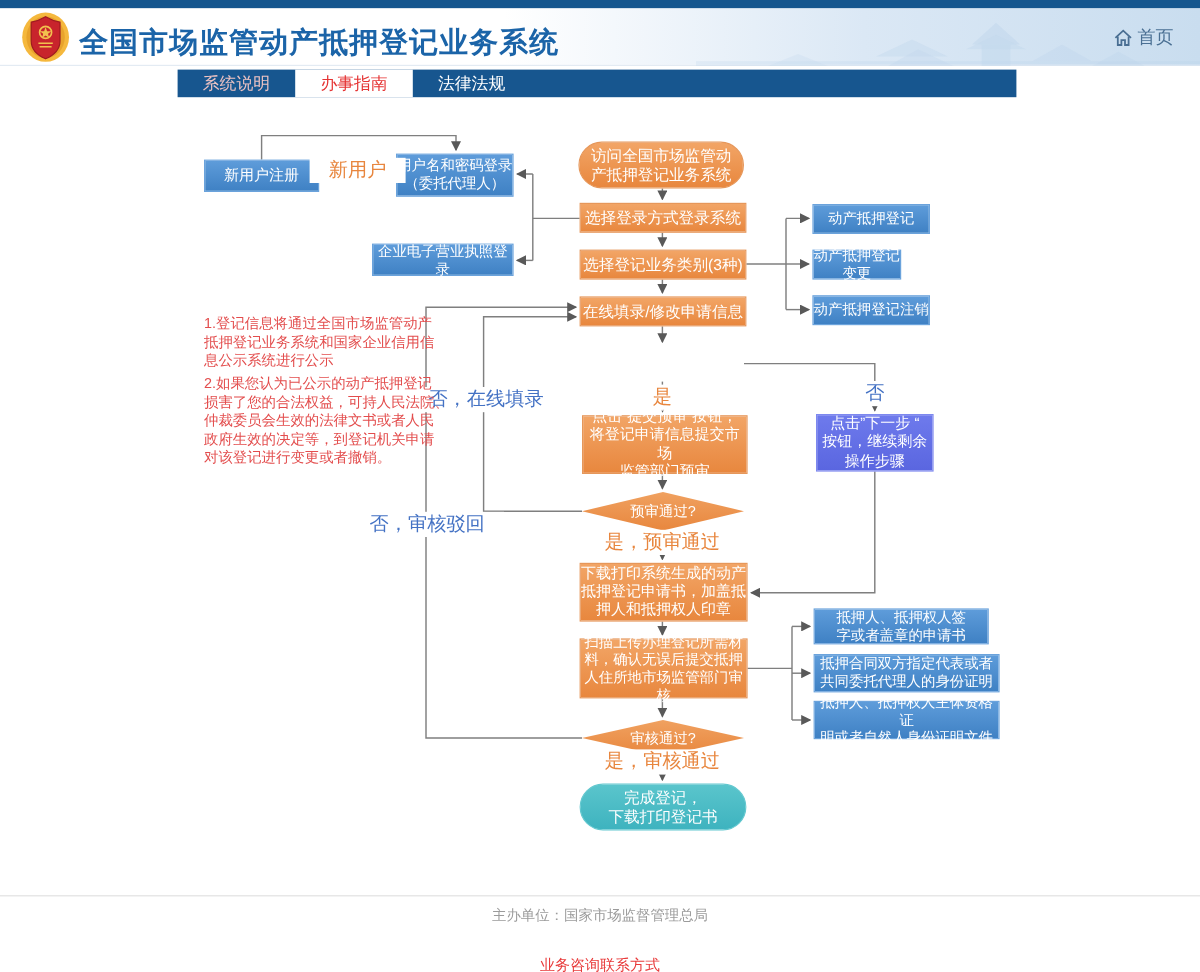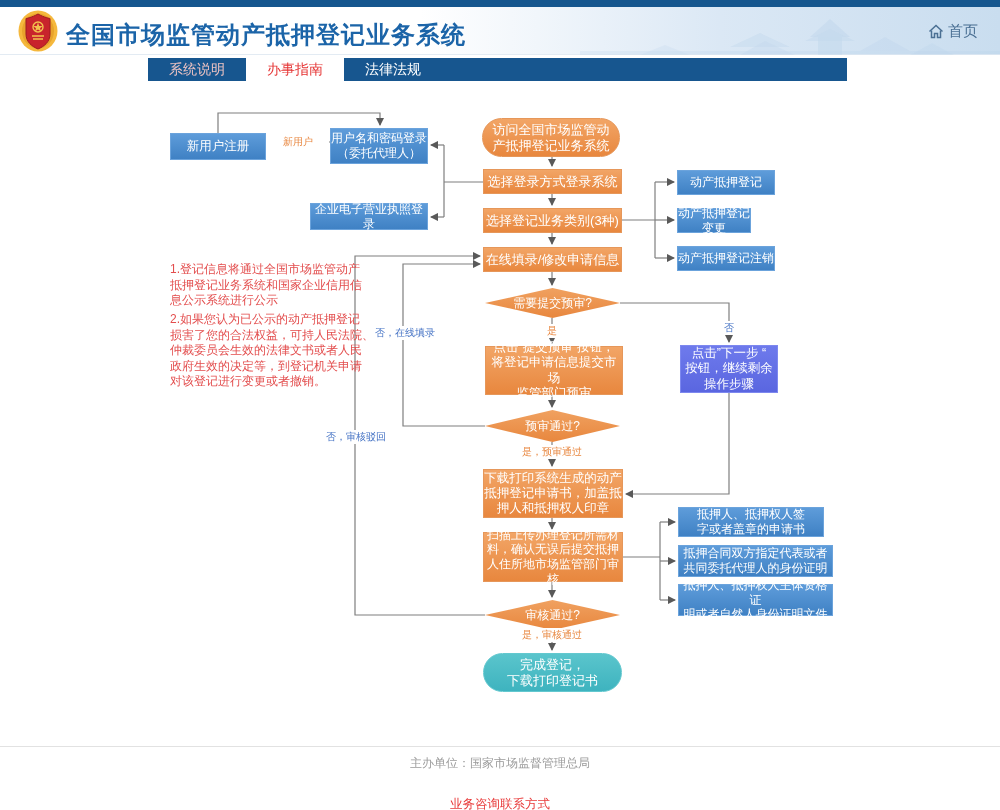--- a/index.html
+++ b/index.html
@@ -33,21 +33,21 @@
   .connectors { position:absolute; left:0; top:0; }
   .node { position:absolute; display:flex; align-items:center; justify-content:center;
           text-align:center; color:#fff; white-space:pre-line; line-height:1.22; }
   .orange { background:linear-gradient(180deg,#f2a566 0%,#e8873e 100%); border:1px solid #e6975a; }
   .blue   { background:linear-gradient(180deg,#5e9cda 0%,#3f81c4 100%); border:1px solid #6ba3dc; }
   .purple { background:linear-gradient(180deg,#6e7aec 0%,#5a66e0 100%); border:1px solid #7d88ef; }
   .teal   { background:linear-gradient(180deg,#5ac5cc 0%,#3eb3bf 100%); border:1px solid #63c8cf; }
   .stadium { border-radius:20px; }
   .diamond { background:linear-gradient(180deg,#f0a160 0%,#e8873e 100%); border:none;
              clip-path:polygon(50% 0,100% 50%,50% 100%,0 50%); }
-  .edge-label { position:absolute; font-size:10px; background:#fff; padding:0 16px;
+  .edge-label { position:absolute; font-size:16px; background:#fff; padding:0 16px;
                 transform:translate(-50%,-50%); white-space:nowrap; }
   .lbl-orange { color:#e8863e; }
   .lbl-blue { color:#4472c4; }
   .note { position:absolute; color:#e34d4d; font-size:12px; line-height:15.5px;
           white-space:pre-line; width:215px; }
 
   
   .footer { position:absolute; left:0; top:746px; width:1000px; height:64px;
             border-top:1px solid #e2e2e2; background:#fff; text-align:center; }
   .f-line { position:absolute; width:1000px; font-size:12px; color:#9b9b9b; }
@@ -146,21 +146,20 @@
     <div class="node blue" style="left:330px;top:38px;width:98px;height:36px;font-size:12px">用户名和密码登录
 （委托代理人）</div>
     <div class="node blue" style="left:310px;top:113px;width:118px;height:27px;font-size:12px">企业电子营业执照登录</div>
     <div class="edge-label lbl-orange" style="left:298px;top:52px">新用户</div>
 
     <div class="node orange stadium" style="left:482px;top:28px;width:138px;height:39px;font-size:13px">访问全国市场监管动
 产抵押登记业务系统</div>
     <div class="node orange" style="left:483px;top:79px;width:139px;height:25px;font-size:13px">选择登录方式登录系统</div>
     <div class="node orange" style="left:483px;top:118px;width:139px;height:25px;font-size:13px">选择登记业务类别(3种)</div>
     <div class="node orange" style="left:483px;top:157px;width:139px;height:25px;font-size:13px">在线填录/修改申请信息</div>
-    <div class="node diamond" style="left:485px;top:198px;width:135px;height:30px;font-size:12px">需要提交预审?</div>
     <div class="node orange" style="left:485px;top:256px;width:138px;height:49px;font-size:12.5px">点击“提交预审”按钮，
 将登记申请信息提交市场
 监管部门预审</div>
     <div class="node diamond" style="left:485px;top:320px;width:135px;height:32px;font-size:12px">预审通过?</div>
     <div class="node orange" style="left:483px;top:379px;width:140px;height:49px;font-size:12.5px">下载打印系统生成的动产
 抵押登记申请书，加盖抵
 押人和抵押权人印章</div>
     <div class="node orange" style="left:483px;top:442px;width:140px;height:50px;font-size:12px">扫描上传办理登记所需材
 料，确认无误后提交抵押
 人住所地市场监管部门审核</div>

